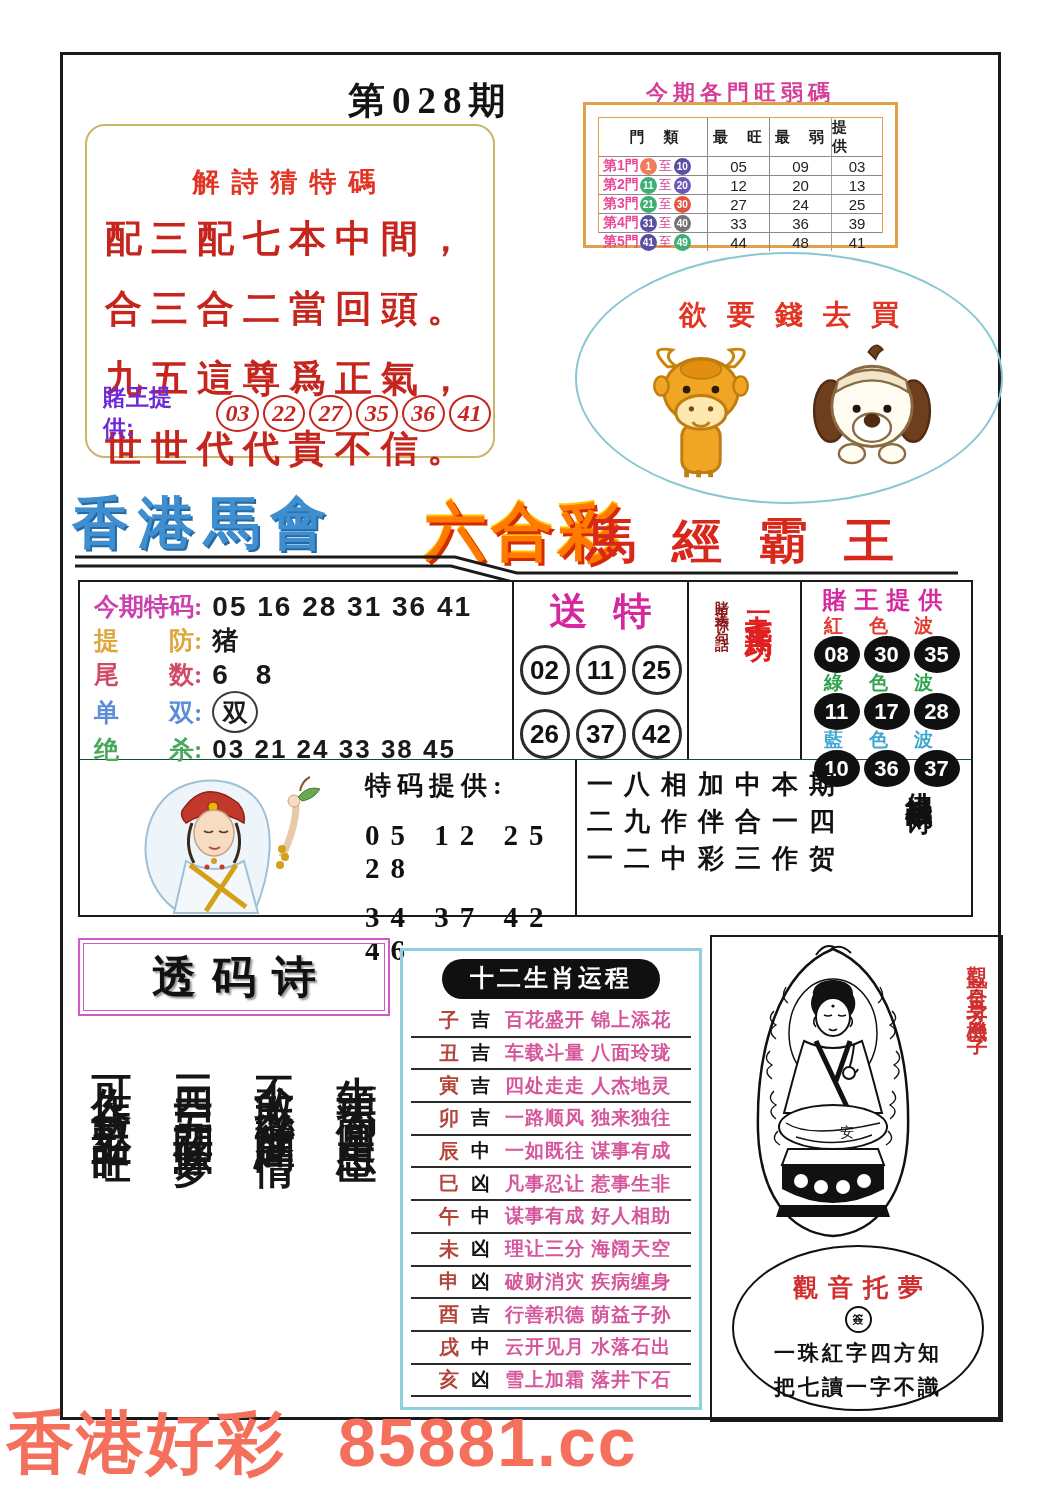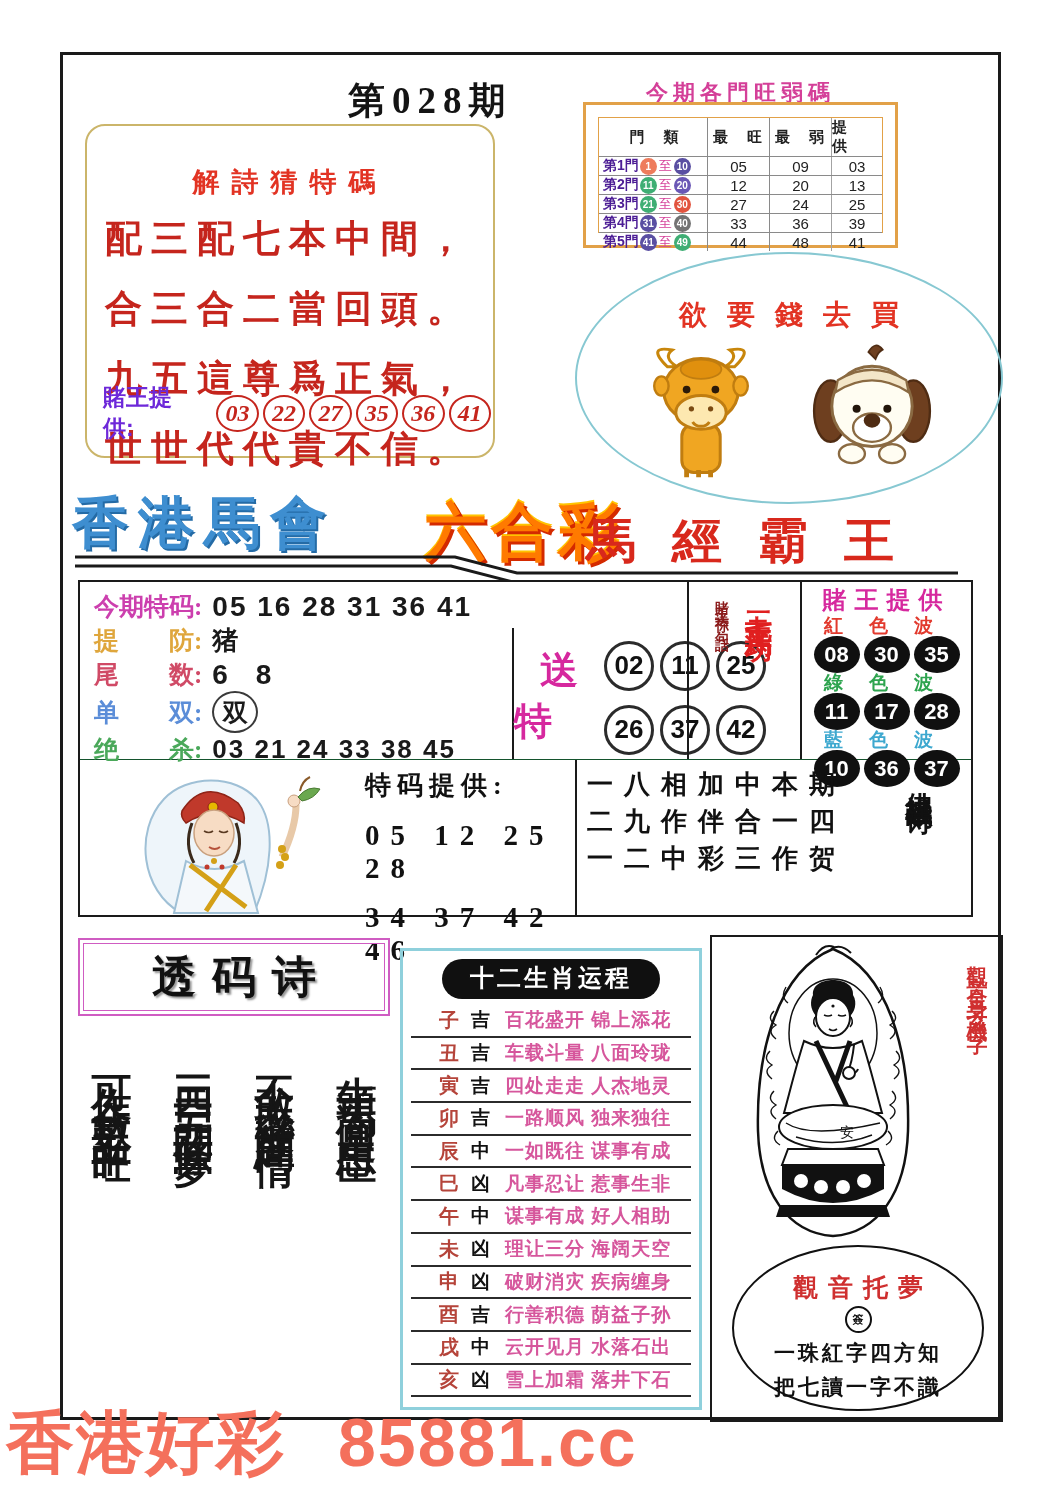--- a/index.html
+++ b/index.html
@@ -21,42 +21,42 @@
   
   .st-title { position: absolute; left: 583px; top: 78px; width: 315px; text-align: center; color: #d43f98; font: 700 22px "Liberation Sans", sans-serif; letter-spacing: 5px; }
   .st-table { position: absolute; left: 583px; top: 102px; width: 315px; height: 146px; border: 3px solid #e2a148; padding: 12px; background: #fff; }
   .st-in { border: 1px solid #e2a148; height: 100%; display: flex; flex-direction: column; }
   .st-row { flex: 1; display: flex; align-items: center; border-top: 1px solid #8a8a8a; }
   .st-row:first-child { border-top: none; }
   .st-c { height: 100%; display: flex; align-items: center; justify-content: center; font-size: 15px; color: #222; }
   .st-c1 { width: 108px; justify-content: flex-start; padding-left: 4px; }
   .st-c2, .st-c3 { width: 62px; border-left: 1px solid #8a8a8a; }
   .st-c4 { flex: 1; border-left: 1px solid #a3a3a3; }
-  .st-gate { color: #4c1d95; font-weight: 700; font-size: 14px; }
+  .st-gate { color: #ec4899; font-weight: 700; font-size: 14px; }
   .st-to { color: #d43f98; font-size: 13px; margin: 0 1px; }
   .gc { display: inline-flex; width: 17px; height: 17px; border-radius: 50%; color: #fff; font: 700 10px "Liberation Sans", sans-serif; align-items: center; justify-content: center; margin: 0 1px; }
   .st-head { font-weight: 700; letter-spacing: 2px; }
 
   
   .oval { position: absolute; left: 575px; top: 252px; width: 428px; height: 252px; border: 2px solid #87c8d2; border-radius: 50%; }
   .oval-text { position: absolute; top: 42px; width: 100%; text-align: center; color: #e23323; font: 700 28px "Liberation Serif", serif; letter-spacing: 20px; text-indent: 20px; }
   .animals { position: absolute; top: 86px; left: 0; width: 100%; display: flex; justify-content: center; gap: 46px; }
 
   
   .banner-left { position: absolute; left: 72px; top: 486px; color: #3e8ed0; font: 700 56px "Liberation Serif", serif; letter-spacing: 10px; text-shadow: 2px 2px 0 #246ba6; }
   .banner-mid { position: absolute; left: 424px; top: 490px; color: #ff7a00; font: 900 62px "Liberation Sans", sans-serif; letter-spacing: 5px; text-shadow: 3px 3px 0 #d42a00, 0 -2px 0 #ffc400; }
   .banner-right { position: absolute; left: 586px; top: 508px; color: #d8281c; font: 900 50px "Liberation Sans", sans-serif; letter-spacing: 36px; transform: scaleY(0.95); white-space: nowrap; }
   .swoosh { position: absolute; left: 70px; top: 549px; }
 
   
   .mid { position: absolute; left: 78px; top: 580px; width: 895px; height: 337px; border: 2px solid #1a1a1a; display: flex; flex-direction: column; background: #fff; }
   .mid-r1 { height: 178px; display: flex; border-bottom: 1px solid #14532d; }
   .mid-r2 { flex: 1; display: flex; }
   .cellA { width: 432px; padding: 8px 4px 6px 14px; display: flex; flex-direction: column; justify-content: space-between; }
-  .cellB { width: 175px; border-left: 2px solid #1a1a1a; display: flex; flex-direction: row; align-items: center; margin-top: 46px; }
+  .cellB { width: 175px; border-left: 2px solid #1a1a1a; display: flex; flex-direction: column; align-items: center; }
   .cellC { width: 113px; border-left: 2px solid #1a1a1a; display: flex; justify-content: center; padding-top: 8px; }
   .cellD { flex: 1; border-left: 2px solid #1a1a1a; display: flex; flex-direction: column; align-items: center; }
   .cellE { width: 495px; position: relative; }
   .cellF { flex: 1; border-left: 2px solid #1a1a1a; display: flex; padding: 6px 6px 0 10px; }
 
   .info-line { display: flex; align-items: center; white-space: nowrap; }
   .info-lbl { font: 700 25px "Liberation Serif", serif; margin-right: 10px; }
   .lbl-special { color: #cc3fae; }
   .lbl-beware { color: #dfa63c; }
   .lbl-tail { color: #d04a66; }

